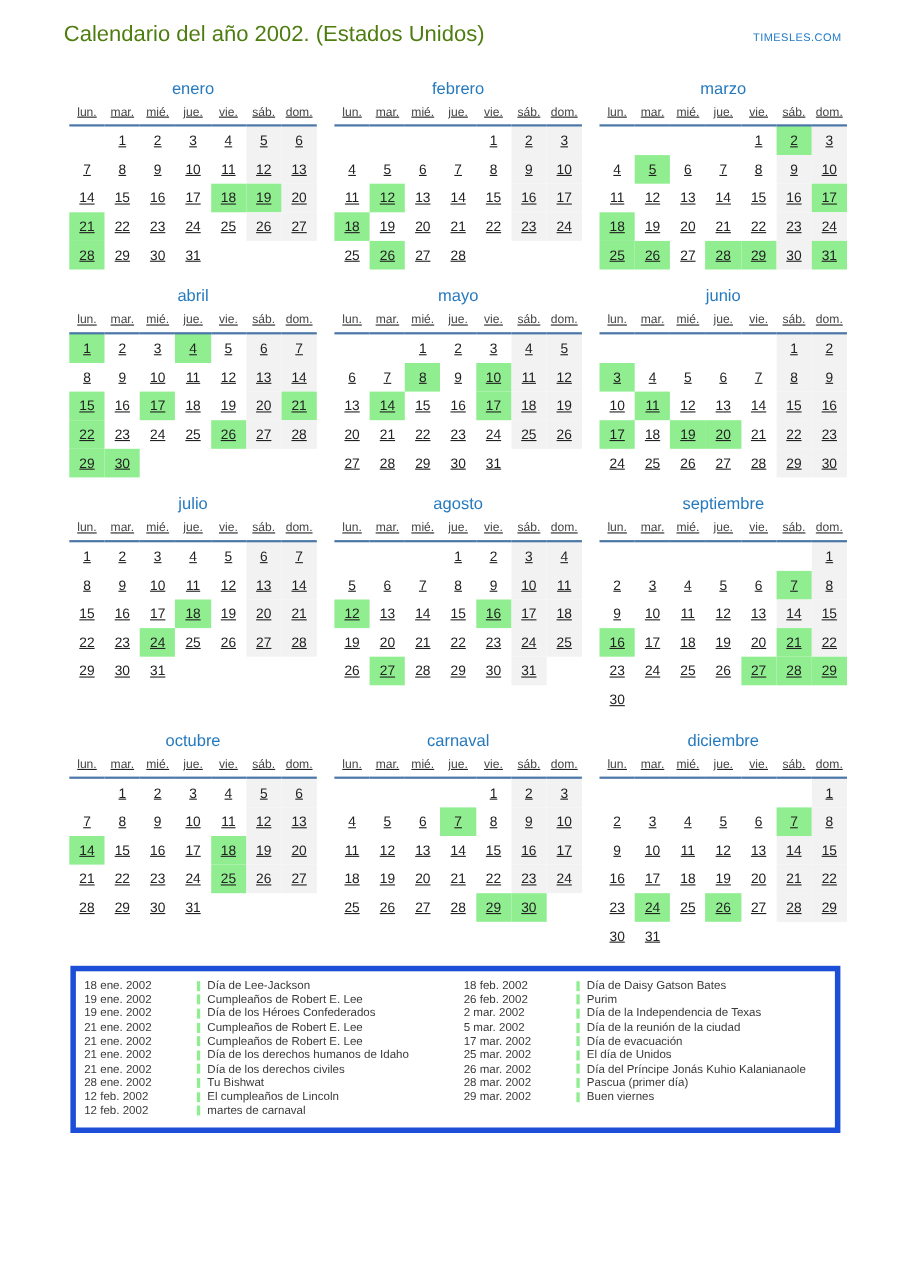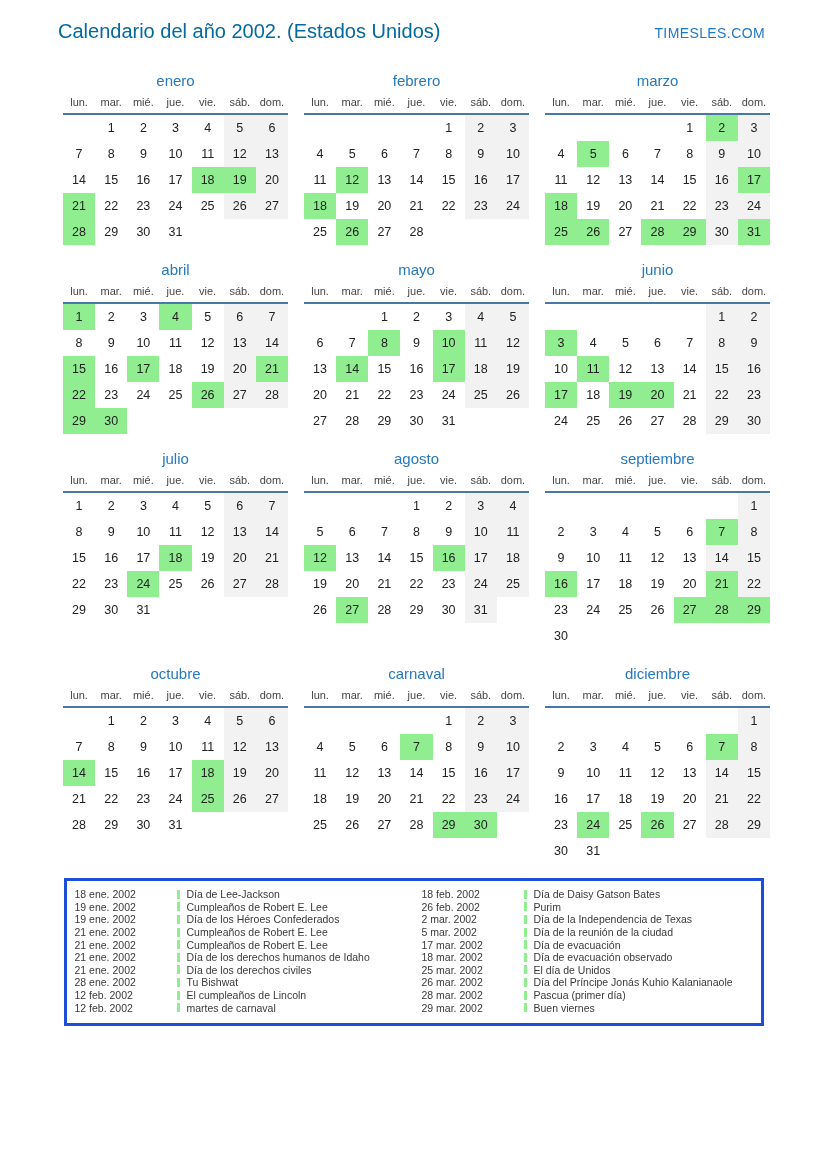--- a/index.html
+++ b/index.html
@@ -7,47 +7,47 @@
     width:827px;height:1169px;
     font-family:"Liberation Sans", sans-serif;
     color:#222;
     position:relative;
     overflow:hidden;
   }
   .header{
     display:flex;justify-content:space-between;align-items:baseline;
     padding:20px 62px 0 58px;
   }
-  .page-title{font-size:20px;color:#0369a1;}
-  .site-link{font-size:14px;color:#1d78c7;text-decoration:none;letter-spacing:.4px;cursor:pointer;}
+  .page-title{font-size:20px;color:#4d7c0f;}
+  .site-link{font-size:10px;color:#1d78c7;text-decoration:none;letter-spacing:.4px;cursor:pointer;}
   .months{
     display:grid;
     grid-template-columns:repeat(3,225px);
     column-gap:13px;row-gap:26px;
     width:701px;margin:29px auto 0;
     align-items:start;
     gap:16px;
   }
   .month-title{
     color:#2579bd;font-size:15px;text-align:center;
     margin-bottom:5px;font-weight:normal;
   }
-  table.cal{border-collapse:collapse;width:100%;table-layout:fixed;}
+  table.cal{border-collapse:collapse;width:100%;table-layout:fixed;text-decoration:underline;}
   table.cal th{
     font-size:11px;color:#454545;font-weight:normal;
     padding:2px 0 5px;border-bottom:2px solid #4a76a8;
   }
   table.cal td{
     height:24px;text-align:center;font-size:12.5px;color:#222;
   }
   td.we{background:#f2f2f2;}
   td.hl{background:#90ee90;}
   .holidays-box{
     width:700px;margin:14px auto 0;
-    border:3px solid #1d4ed8;
+    border:5px solid #1d4ed8;
     display:flex;
     padding:7px 0 9px;
     box-sizing:border-box;
   }
   .hcol{width:50%;}
   .hrow{display:flex;align-items:center;height:12.6px;font-size:10.5px;color:#3a3a3a;}
   .hdate{width:102px;padding-left:8px;flex-shrink:0;}
   .hbar{width:3px;height:9px;background:#90ee90;margin-right:7px;flex-shrink:0;}
   .hname{white-space:nowrap;}
 </style>
@@ -885,25 +885,20 @@
         <span class="hdate">5 mar. 2002</span>
         <span class="hbar"></span>
         <span class="hname">Día de la reunión de la ciudad</span>
       </div>
       <div class="hrow">
         <span class="hdate">17 mar. 2002</span>
         <span class="hbar"></span>
         <span class="hname">Día de evacuación</span>
       </div>
       <div class="hrow">
-        <span class="hdate">18 mar. 2002</span>
-        <span class="hbar"></span>
-        <span class="hname">Día de evacuación observado</span>
-      </div>
-      <div class="hrow">
         <span class="hdate">25 mar. 2002</span>
         <span class="hbar"></span>
         <span class="hname">El día de Unidos</span>
       </div>
       <div class="hrow">
         <span class="hdate">26 mar. 2002</span>
         <span class="hbar"></span>
         <span class="hname">Día del Príncipe Jonás Kuhio Kalanianaole</span>
       </div>
       <div class="hrow">

